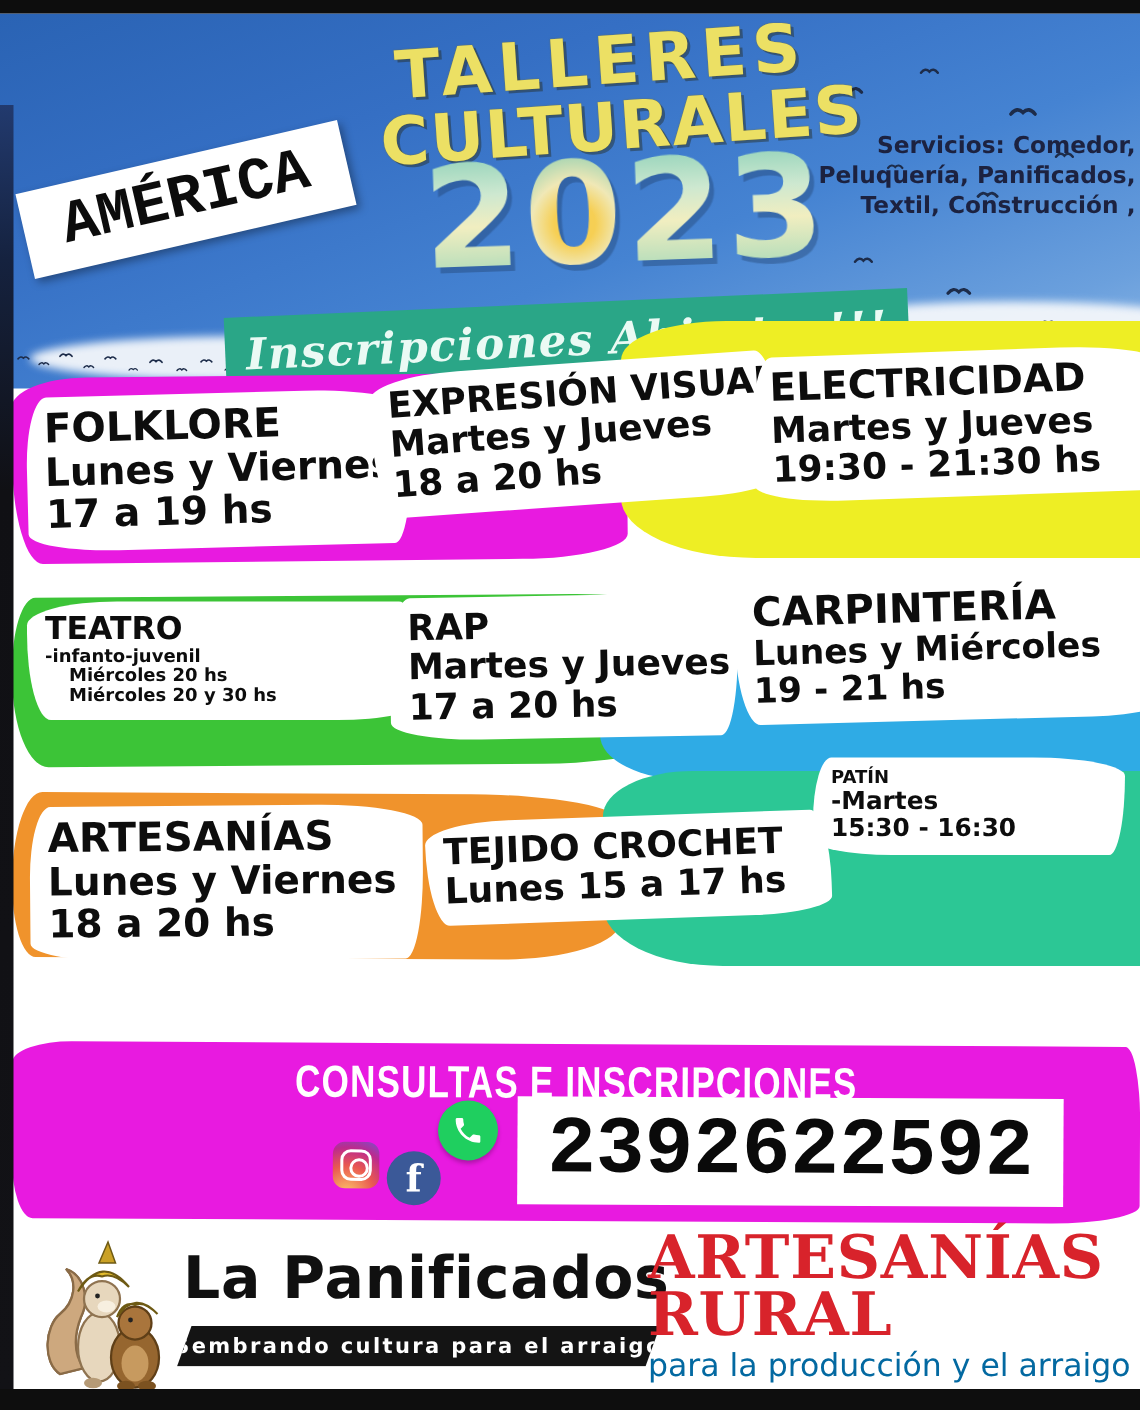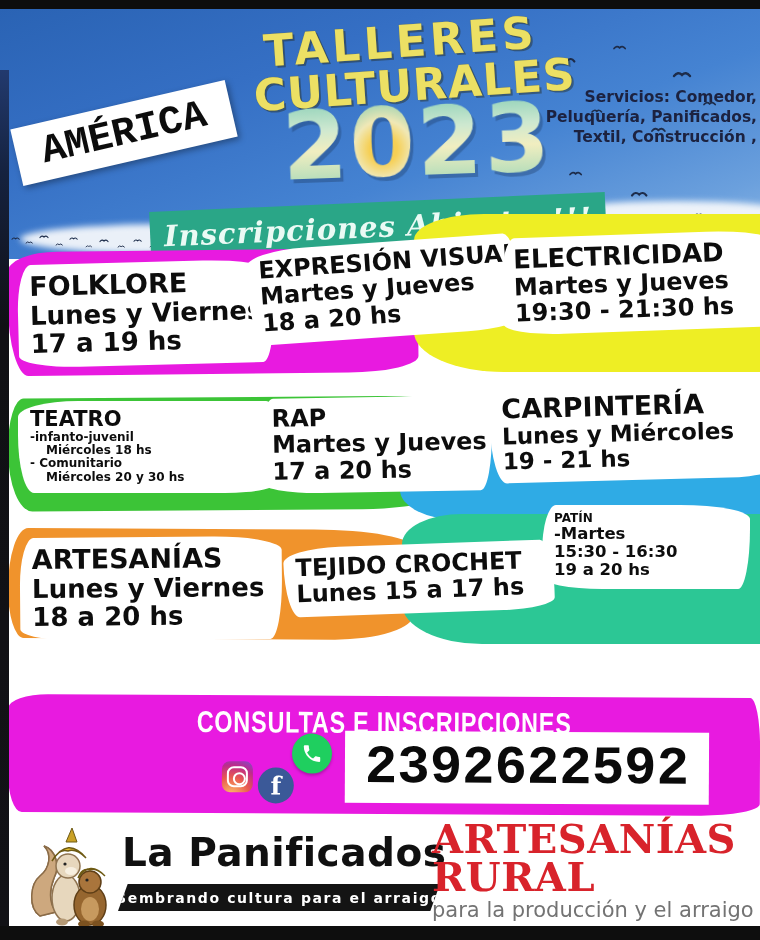--- a/index.html
+++ b/index.html
@@ -100,21 +100,21 @@
   
   .mascot{position:absolute;left:26px;top:820px;}
   .org1-name{position:absolute;left:122px;top:830px;font-size:39px;font-weight:800;color:#101010;
              letter-spacing:.5px;white-space:nowrap;}
   .org1-banner{position:absolute;left:118px;top:884px;width:322px;height:27px;background:#141414;
              clip-path:polygon(3% 0,100% 0,97% 100%,0 100%);display:flex;align-items:center;justify-content:center;}
   .org1-banner span{color:#ffffff;font-weight:bold;font-size:14px;letter-spacing:1.6px;white-space:nowrap;}
   .org2{position:absolute;left:432px;top:820px;line-height:.95;}
   .org2 .fed{font-family:"DejaVu Serif",serif;font-weight:bold;font-size:40px;color:#d8232b;
              letter-spacing:.5px;white-space:nowrap;}
-  .org2 .tag{font-size:21px;color:#737373;margin-top:5px;white-space:nowrap;}
+  .org2 .tag{font-size:21px;color:#0369a1;margin-top:5px;white-space:nowrap;}
 </style>
 </head>
 <body>
 
 <div class="poster">
 
   <div class="sky">
     <div class="cloud c1"></div>
     <div class="cloud c2"></div>
     <div class="cloud c3"></div>
@@ -190,22 +190,21 @@
 
   <div class="card rag-a" id="card-electricidad">
     <div class="w-name s26">ELECTRICIDAD</div>
     <div class="w-line s24">Martes y Jueves</div>
     <div class="w-line s24">19:30 - 21:30 hs</div>
   </div>
 
   <div class="card rag-b" id="card-teatro">
     <div class="w-name s21">TEATRO</div>
     <div class="w-line s18">-infanto-juvenil</div>
-    <div class="w-line s18 indent">Miércoles 18 hs</div>
-    <div class="w-line s18">- Comunitario</div>
+    <div class="w-line s18 indent">Miércoles 20 hs</div>
     <div class="w-line s18 indent">Miércoles 20 y 30 hs</div>
   </div>
 
   <div class="card rag-a" id="card-rap">
     <div class="w-name s24">RAP</div>
     <div class="w-line s24">Martes y Jueves</div>
     <div class="w-line s24">17 a 20 hs</div>
   </div>
 
   <div class="card rag-b" id="card-carpinteria">
@@ -222,21 +221,20 @@
 
   <div class="card rag-b" id="card-tejido">
     <div class="w-name s24">TEJIDO CROCHET</div>
     <div class="w-line s24">Lunes 15 a 17 hs</div>
   </div>
 
   <div class="card rag-a" id="card-patin">
     <div class="w-name s18">PATÍN</div>
     <div class="w-line s17">-Martes</div>
     <div class="w-line s17">15:30 - 16:30</div>
-    <div class="w-line s17">19 a 20 hs</div>
   </div>
 
   <div class="contact">
     <div class="contact-heading">CONSULTAS E INSCRIPCIONES</div>
     <div class="wa-icon">
       <svg width="22" height="22" viewBox="0 0 24 24">
         <path fill="#ffffff" d="M6.62 10.79c1.44 2.83 3.76 5.14 6.59 6.59l2.2-2.2c.27-.27.67-.36 1.02-.24 1.12.37 2.33.57 3.57.57.55 0 1 .45 1 1V20c0 .55-.45 1-1 1-9.39 0-17-7.61-17-17 0-.55.45-1 1-1h3.5c.55 0 1 .45 1 1 0 1.25.2 2.45.57 3.57.11.35.03.74-.25 1.02l-2.2 2.2z"></path>
       </svg>
     </div>
     <div class="ig-icon">

